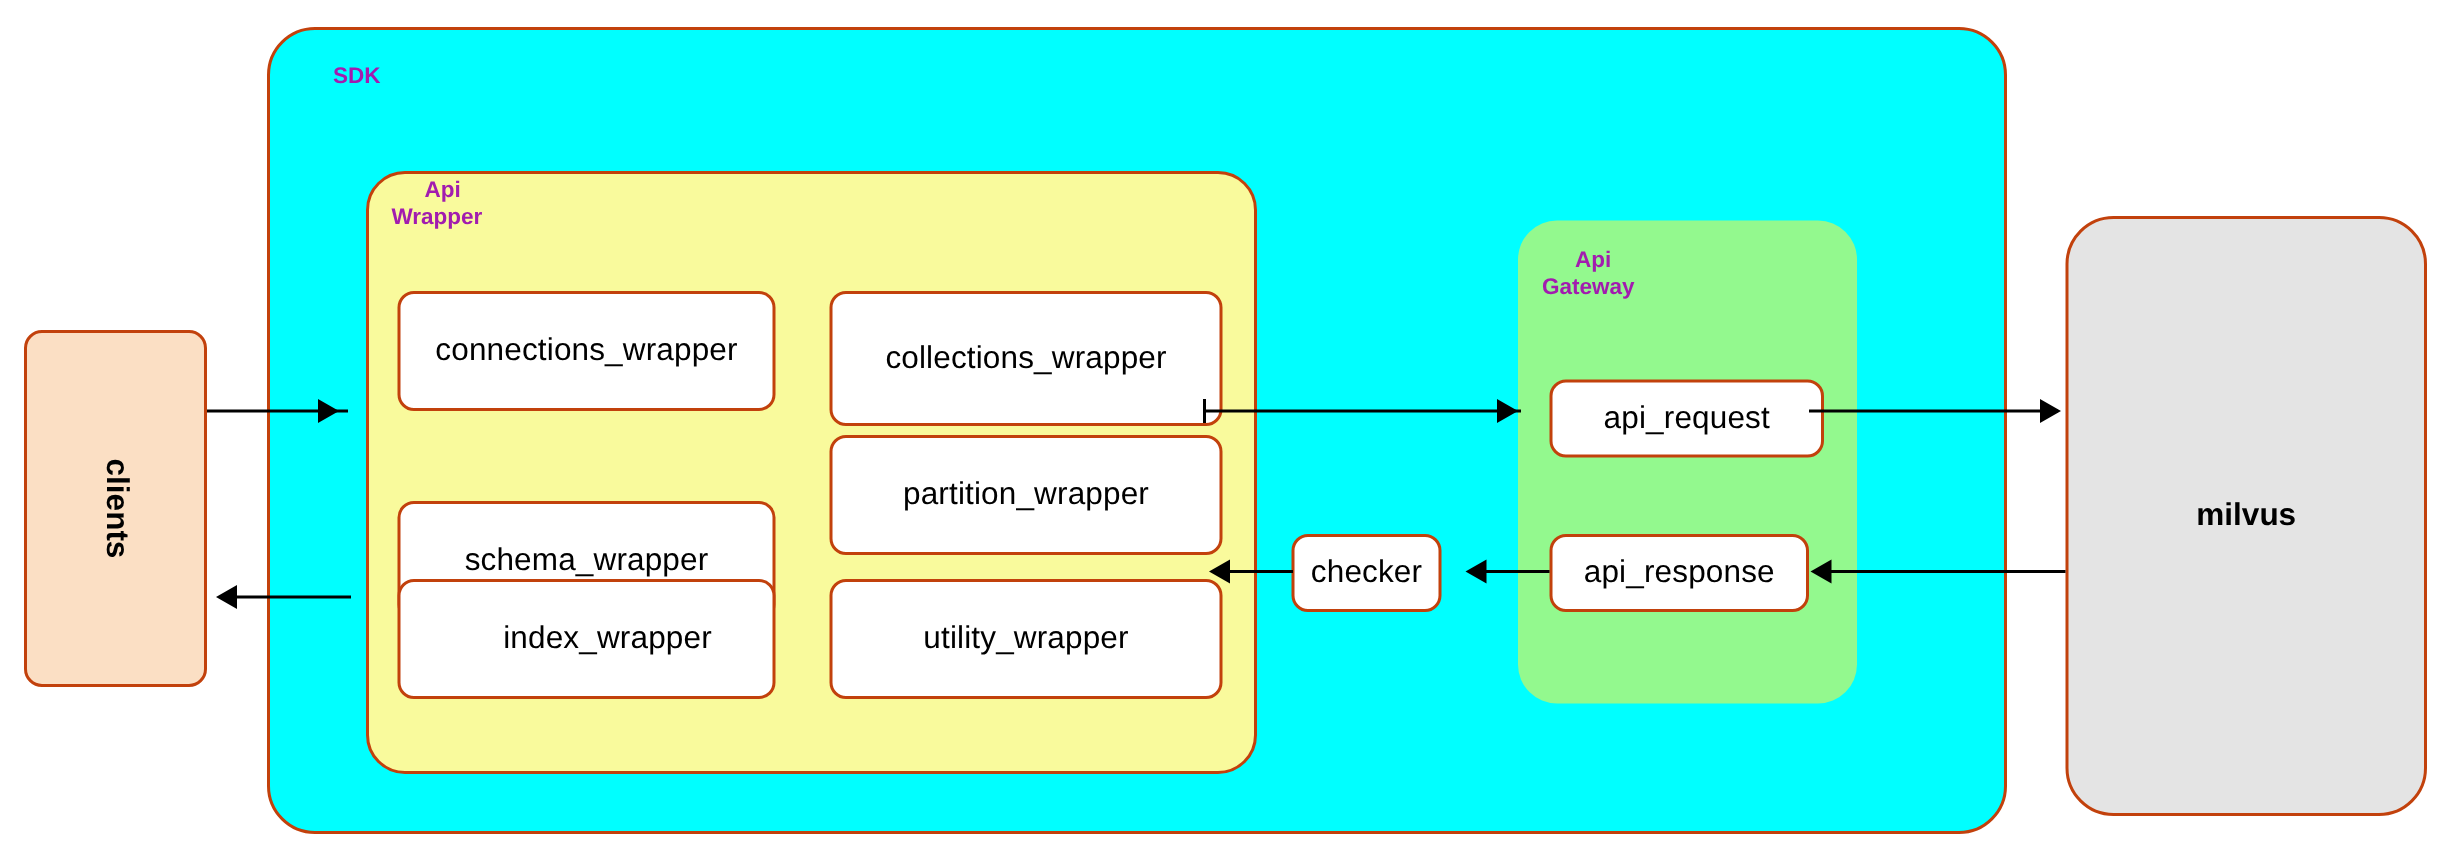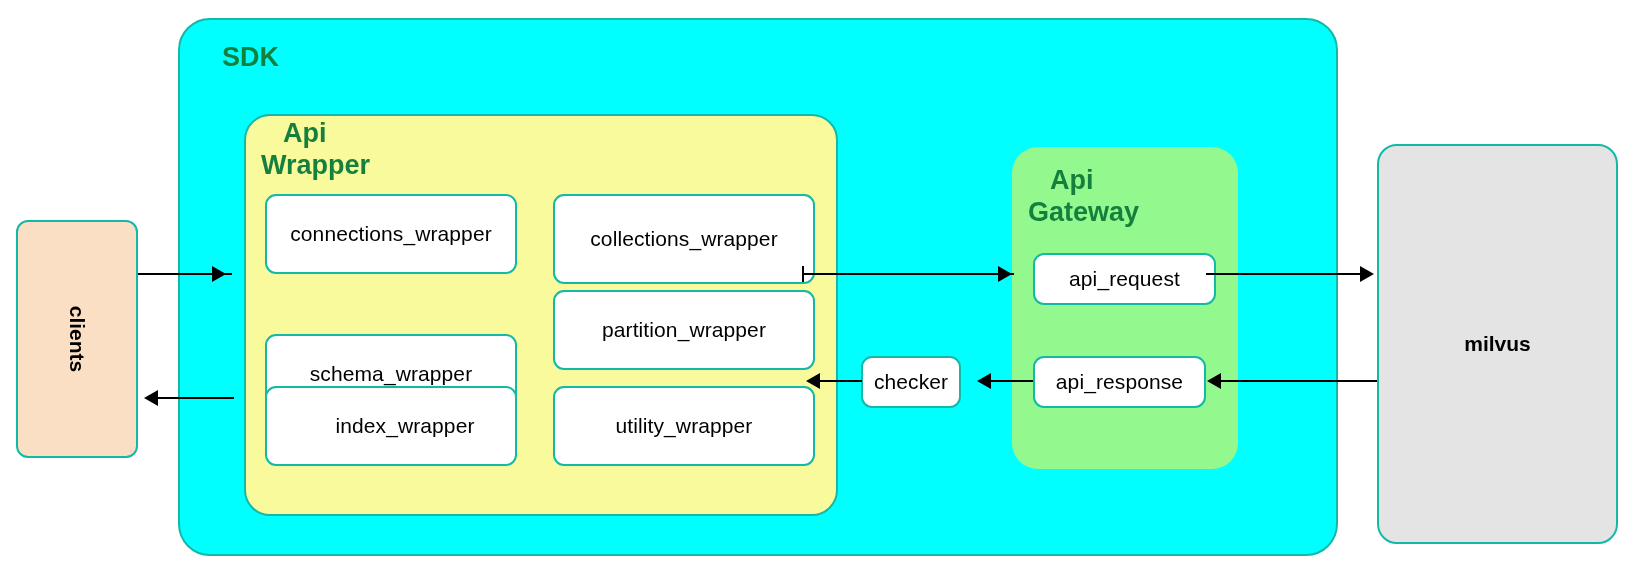--- a/index.html
+++ b/index.html
@@ -14,45 +14,45 @@
     height: 574px;
     background: #ffffff;
     font-family: "Liberation Sans", "DejaVu Sans", sans-serif;
     overflow: hidden;
   }
 
   
   .box {
     position: absolute;
     box-sizing: border-box;
-    border: 2px solid #14b8a6;
+    border: 2px solid #c2410c;
     display: flex;
     align-items: center;
     justify-content: center;
     color: #000000;
   }
 
   .container-box {
     border-radius: 26px;
   }
 
   .leaf-box {
     background: #ffffff;
     border-radius: 11px;
     font-size: 21px;
     font-weight: 400;
     letter-spacing: 0.1px;
   }
 
   .group-title {
     position: absolute;
-    font-size: 27px;
+    font-size: 15px;
     font-weight: bold;
     line-height: 1.18;
-    color: #15803d;
+    color: #a21caf;
     white-space: pre-line;
     pointer-events: none;
   }
 
   
   #sdk-box {
     left: 178px;
     top: 18px;
     width: 1160px;
     height: 538px;
@@ -93,21 +93,21 @@
     transform: rotate(90deg);
     white-space: nowrap;
   }
 
   #milvus-box {
     left: 1377px;
     top: 144px;
     width: 241px;
     height: 400px;
     background: #e4e4e4;
-    border-radius: 20px;
+    border-radius: 32px;
     font-size: 21px;
     font-weight: bold;
   }
 
   #checker-box {
     left: 861px;
     top: 356px;
     width: 100px;
     height: 52px;
   }

